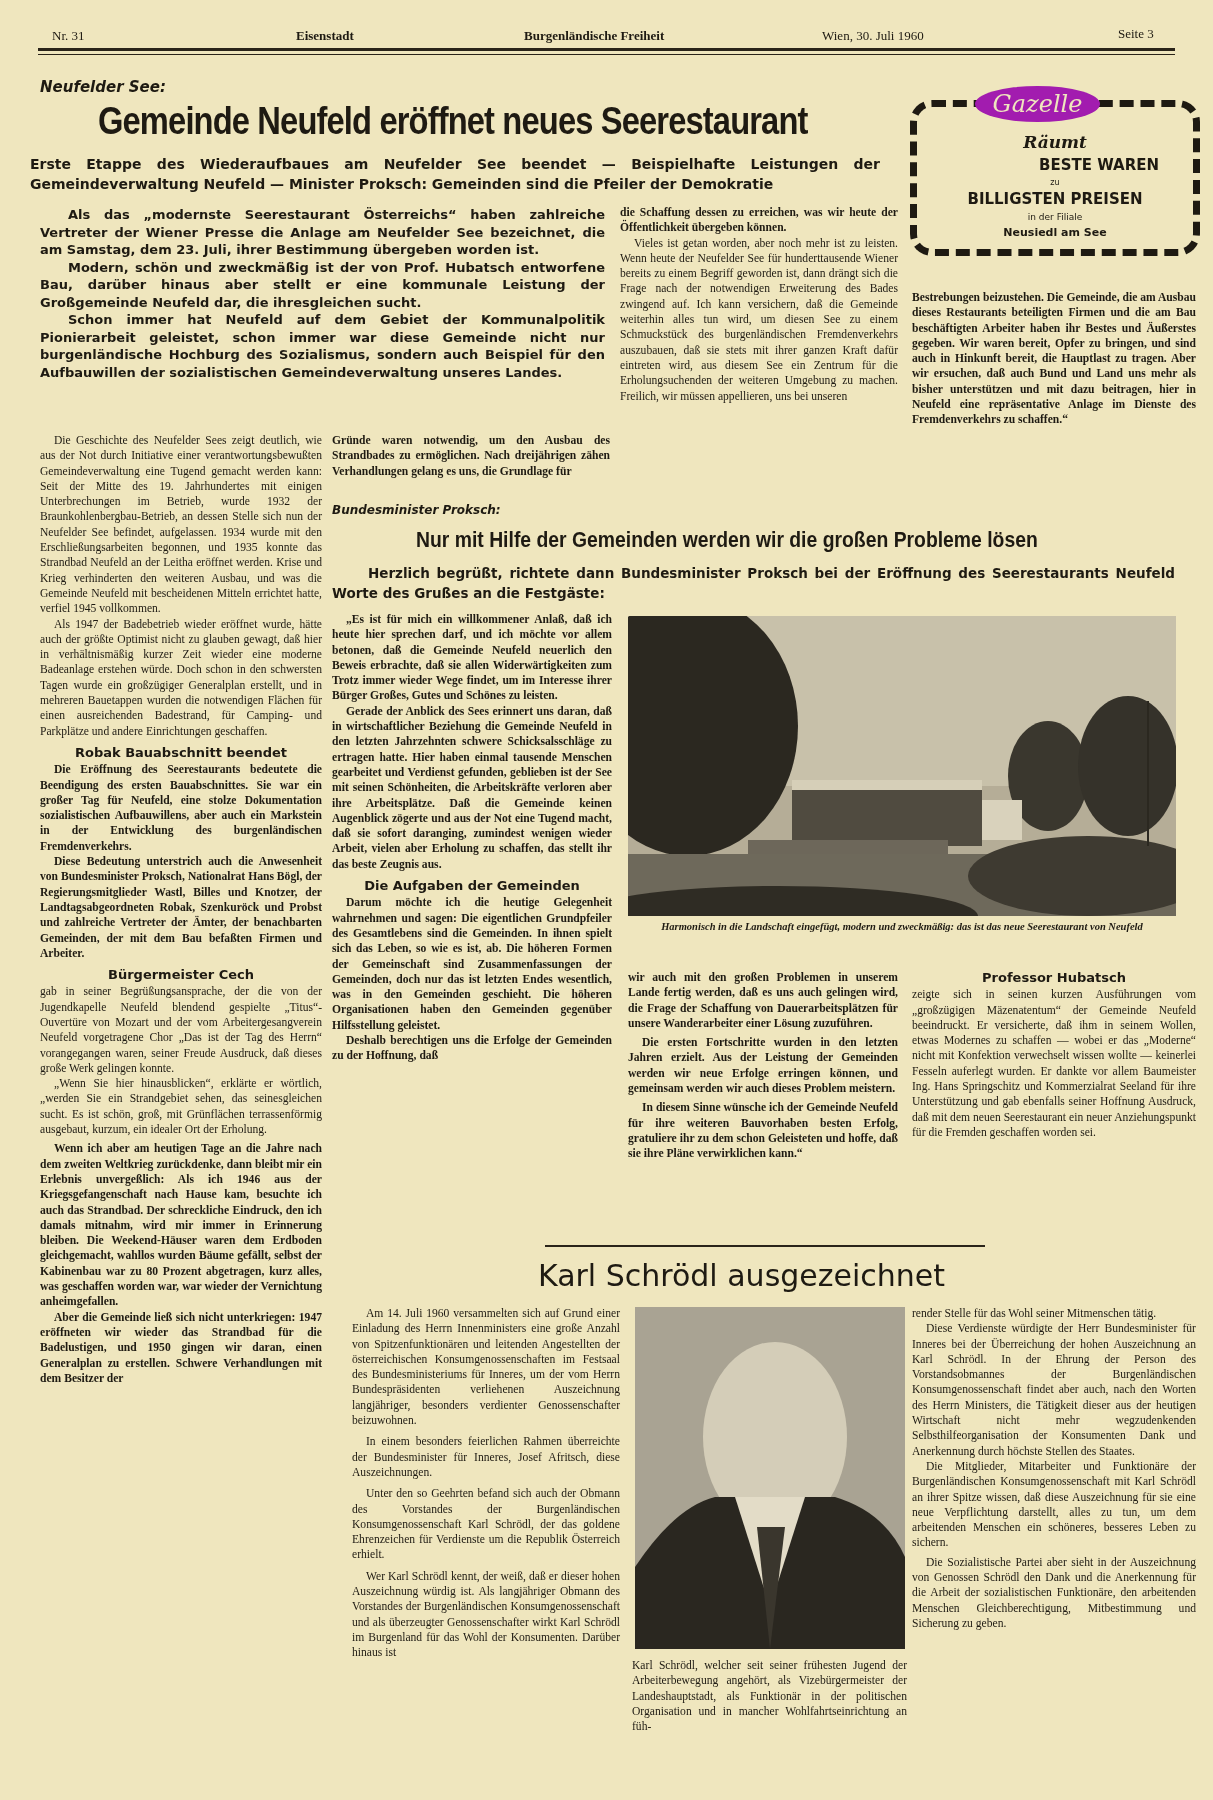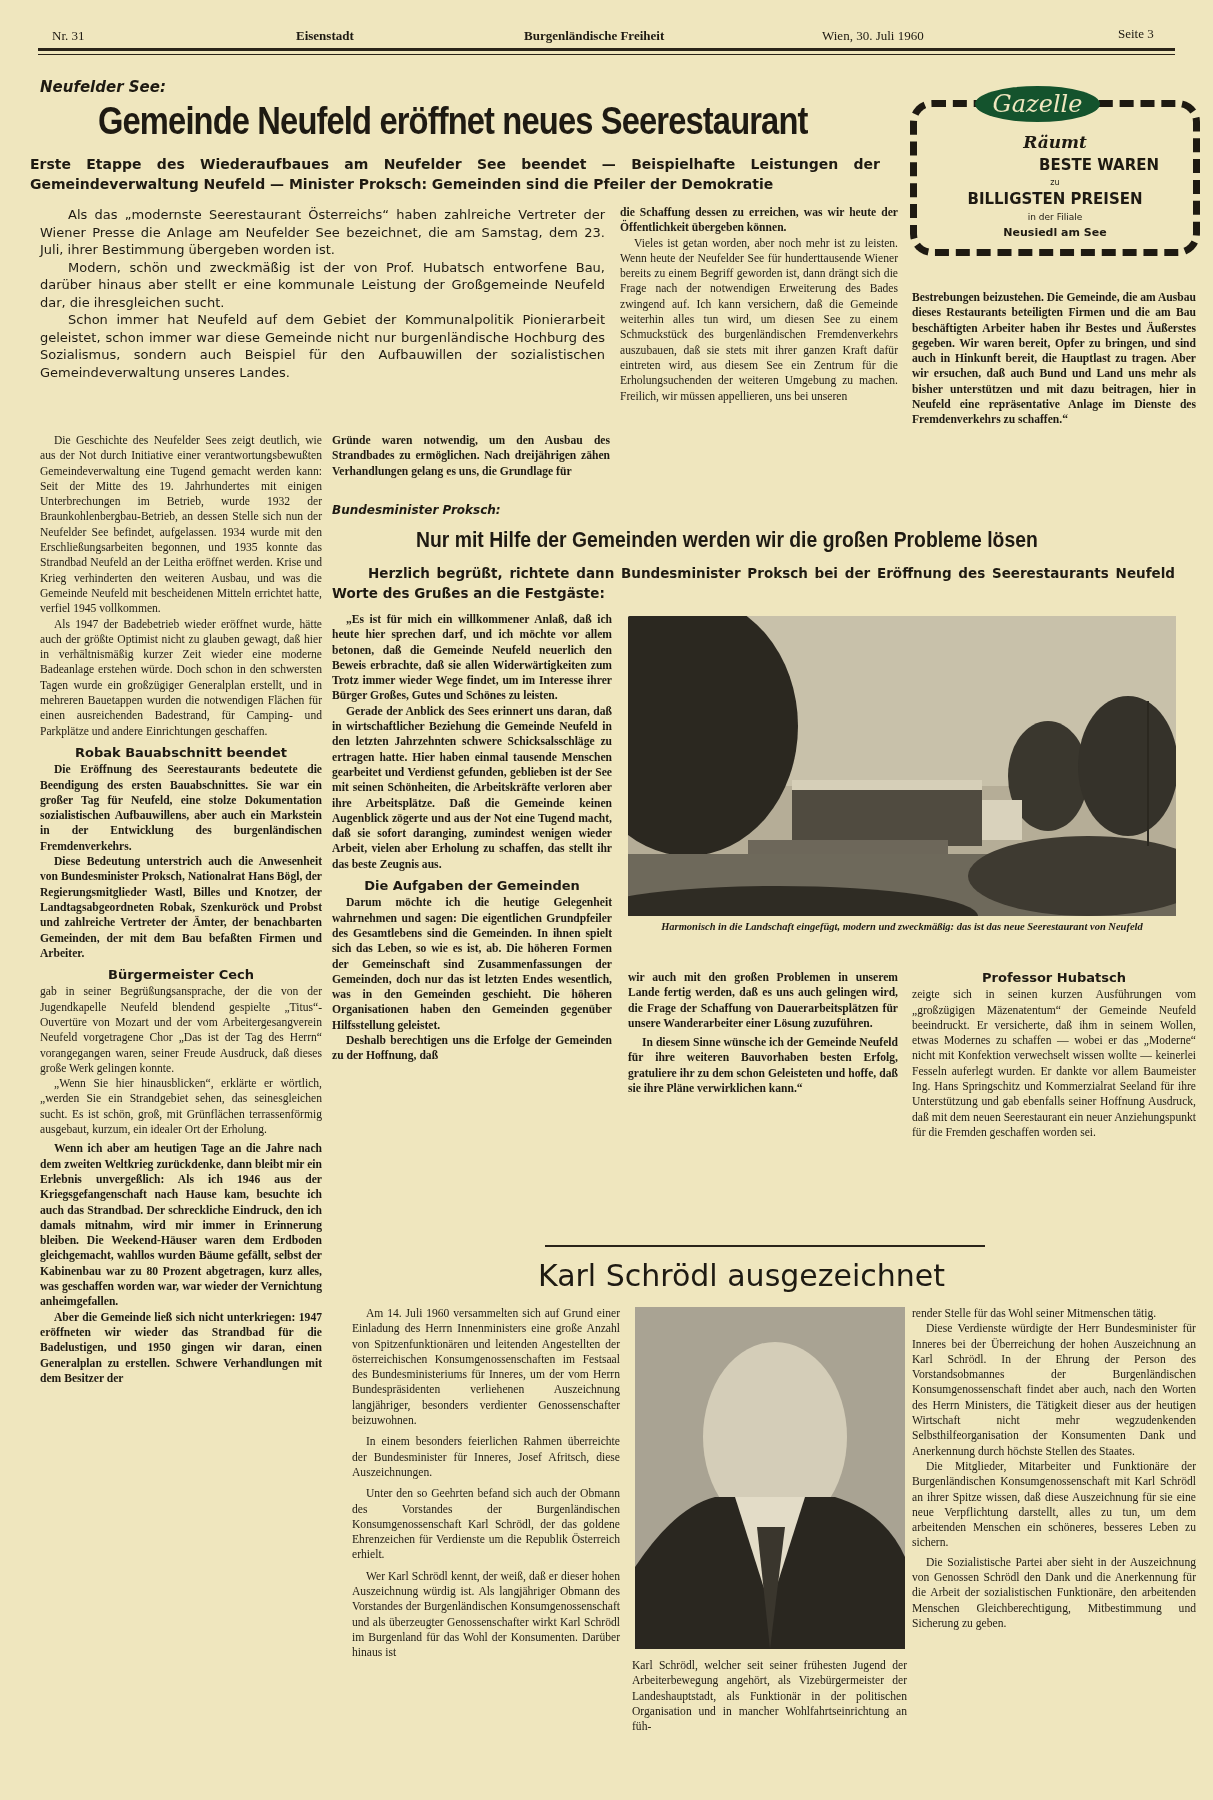--- a/index.html
+++ b/index.html
@@ -6,30 +6,30 @@
   body{width:1213px;height:1800px;background:#efe6be;color:#1e1a12;font-family:"DejaVu Serif","Liberation Serif",serif;position:relative;overflow:hidden;}
   .abs{position:absolute;}
   .masthead{left:0;top:0;width:1213px;height:60px;}
   .mh-item{position:absolute;top:28px;font-size:13px;font-family:"Liberation Serif",serif;}
   .mh-bold{font-weight:bold;}
   .rule{position:absolute;left:38px;right:38px;height:0;border-top:3px solid #2a241a;}
   .rule2{position:absolute;left:38px;right:38px;height:0;border-top:1px solid #2a241a;}
   .kicker{font-family:"DejaVu Sans",sans-serif;font-weight:bold;font-style:italic;font-size:15px;}
   .headline{font-family:"Liberation Sans",sans-serif;font-weight:bold;font-size:38px;letter-spacing:-1px;transform:scaleX(0.86);transform-origin:left top;white-space:nowrap;}
   .subhead{font-family:"DejaVu Sans",sans-serif;font-weight:bold;font-size:14px;line-height:20px;text-align:justify;}
-  .lead{font-family:"DejaVu Sans",sans-serif;font-weight:normal;font-size:13px;line-height:17.5px;text-align:justify;}
+  .lead{font-family:"DejaVu Sans",sans-serif;font-weight:bold;font-size:13px;line-height:17.5px;text-align:justify;}
   .lead p{margin:0;text-indent:28px;}
   .col{font-size:11.6px;line-height:15.3px;text-align:justify;font-family:"Liberation Serif",serif;}
   .col p{margin:0;text-indent:14px;}
   .col p.b{font-weight:bold;}
   .col p.ni{text-indent:0;}
   .sec-h{font-family:"DejaVu Sans",sans-serif;font-weight:bold;font-size:13px;text-align:center;margin:6px 0 2px 0;}
   .ad{border:0;}
   .ad-frame{position:absolute;left:0;top:14px;width:290px;height:156px;border:7px dashed #1e1a12;border-radius:22px;box-sizing:border-box;}
-  .ad-logo{position:absolute;left:65px;top:0;width:125px;height:36px;background:#14532d;border-radius:50%;color:#efe6be;font-style:italic;font-family:"DejaVu Serif",serif;font-size:24px;text-align:center;line-height:36px;}
+  .ad-logo{position:absolute;left:65px;top:0;width:125px;height:36px;background:#a21caf;border-radius:50%;color:#efe6be;font-style:italic;font-family:"DejaVu Serif",serif;font-size:24px;text-align:center;line-height:36px;}
   .ad-line{position:absolute;width:100%;text-align:center;font-family:"DejaVu Sans",sans-serif;}
   .photo{background:#8a8474;overflow:hidden;}
   .caption{font-family:"Liberation Serif",serif;font-style:italic;font-weight:bold;font-size:10.5px;text-align:center;line-height:14px;}
   .big-h2{font-family:"Liberation Sans",sans-serif;font-weight:bold;font-size:22px;transform:scaleX(0.88);transform-origin:left top;white-space:nowrap;}
   .big-h3{font-family:"DejaVu Sans",sans-serif;font-size:30px;white-space:nowrap;}
 </style>
 </head>
 <body>
 
 <div class="abs masthead">
@@ -115,20 +115,21 @@
     <rect x="0" y="238" width="548" height="62" fill="#6e695b"></rect>
     <ellipse cx="460" cy="260" rx="120" ry="40" fill="#3e3a31"></ellipse>
     <ellipse cx="150" cy="300" rx="200" ry="30" fill="#2f2c24"></ellipse>
     <line x1="520" y1="85" x2="520" y2="230" stroke="#2b2820" stroke-width="2"></line>
   </svg>
 </div>
 <div class="abs caption" style="left:628px;top:920px;width:548px;">Harmonisch in die Landschaft eingefügt, modern und zweckmäßig: das ist das neue Seerestaurant von Neufeld</div>
 
 <div class="abs col" style="left:628px;top:970px;width:270px;">
   <p class="b ni">wir auch mit den großen Problemen in unserem Lande fertig werden, daß es uns auch gelingen wird, die Frage der Schaffung von Dauerarbeitsplätzen für unsere Wanderarbeiter einer Lösung zuzuführen.</p>
+  <p class="b" style="margin-top:4px;">Die ersten Fortschritte wurden in den letzten Jahren erzielt. Aus der Leistung der Gemeinden werden wir neue Erfolge erringen können, und gemeinsam werden wir auch dieses Problem meistern.</p>
   <p class="b" style="margin-top:4px;">In diesem Sinne wünsche ich der Gemeinde Neufeld für ihre weiteren Bauvorhaben besten Erfolg, gratuliere ihr zu dem schon Geleisteten und hoffe, daß sie ihre Pläne verwirklichen kann.“</p>
 </div>
 
 <div class="abs col" style="left:912px;top:970px;width:284px;">
   <div class="sec-h" style="margin-top:0;">Professor Hubatsch</div>
   <p class="ni">zeigte sich in seinen kurzen Ausführungen vom „großzügigen Mäzenatentum“ der Gemeinde Neufeld beeindruckt. Er versicherte, daß ihm in seinem Wollen, etwas Modernes zu schaffen — wobei er das „Moderne“ nicht mit Konfektion verwechselt wissen wollte — keinerlei Fesseln auferlegt wurden. Er dankte vor allem Baumeister Ing. Hans Springschitz und Kommerzialrat Seeland für ihre Unterstützung und gab ebenfalls seiner Hoffnung Ausdruck, daß mit dem neuen Seerestaurant ein neuer Anziehungspunkt für die Fremden geschaffen worden sei.</p>
 </div>
 
 <div class="abs" style="left:545px;top:1245px;width:440px;border-top:2px solid #2a241a;"></div>
 

